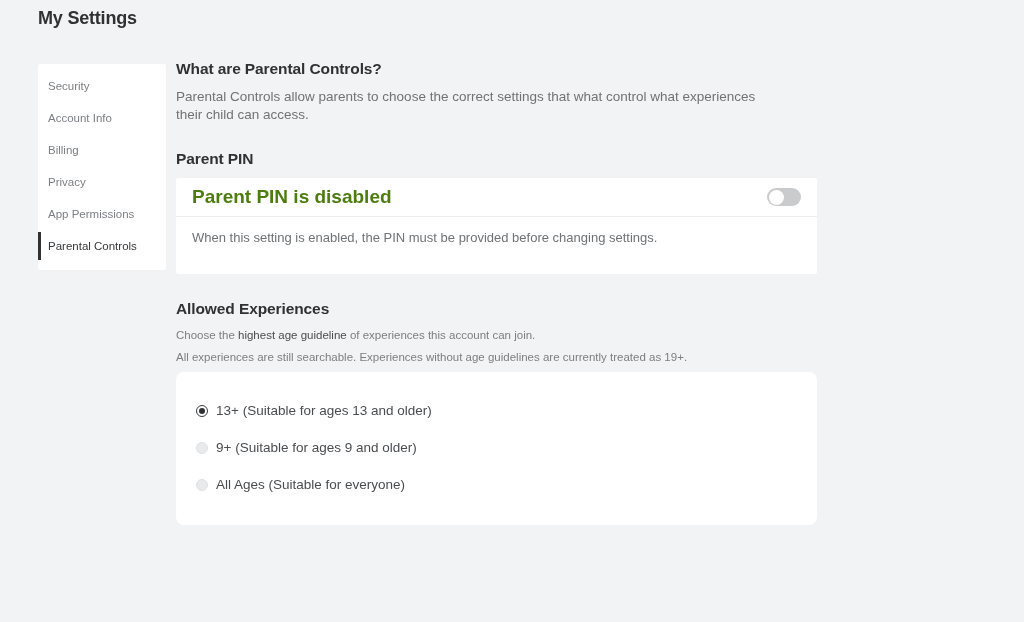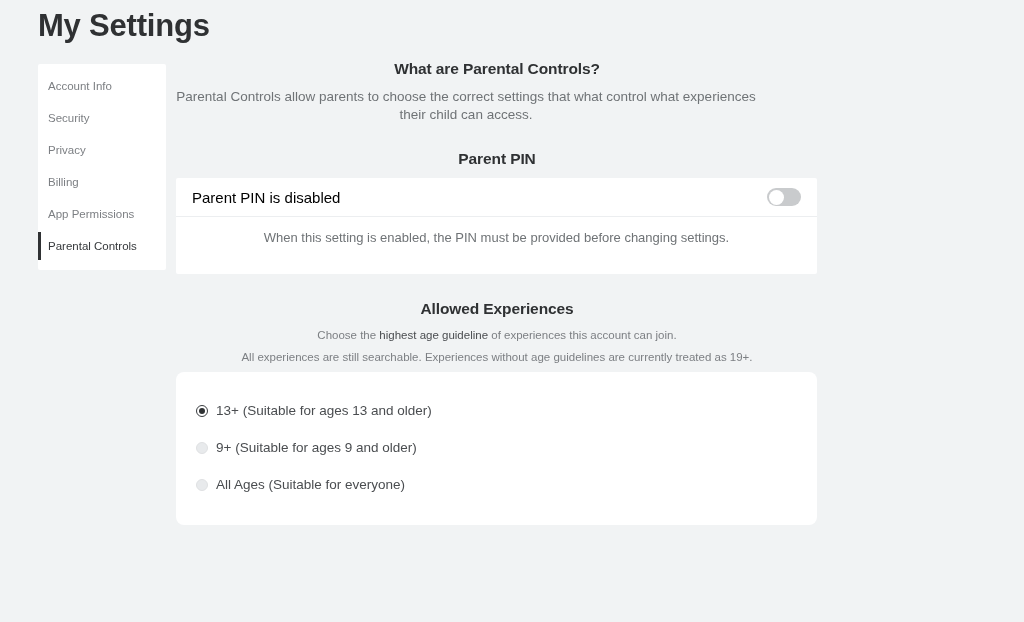--- a/index.html
+++ b/index.html
@@ -13,21 +13,21 @@
     font-family: "Liberation Sans", sans-serif;
     color: #4a4d50;
     overflow: hidden;
     position: relative;
   }
 
   .page-title {
     position: absolute;
     left: 38px;
     top: 8px;
-    font-size: 31px;
+    font-size: 18px;
     font-weight: bold;
     color: #2f3133;
     letter-spacing: -0.2px;
   }
 
   
   .sidebar {
     position: absolute;
     left: 38px;
     top: 64px;
@@ -60,21 +60,20 @@
     width: 3px;
     background: #2f3133;
   }
 
   
   .main {
     position: absolute;
     left: 176px;
     top: 60px;
     width: 642px;
-    text-align: center;
   }
 
   .h2 {
     font-size: 15.5px;
     font-weight: bold;
     color: #2f3133;
     margin: 0 0 10px 0;
     letter-spacing: -0.1px;
   }
   .intro-text {
@@ -98,22 +97,23 @@
   }
   .pin-row {
     height: 38px;
     display: flex;
     align-items: center;
     justify-content: space-between;
     padding: 0 16px 0 16px;
     border-bottom: 1px solid #eceef0;
   }
   .pin-label {
-    font-size: 15px;
-    color: #000000;
+    font-size: 19px;
+    color: #4d7c0f;
+    font-weight: bold;
   }
   .toggle {
     width: 34px;
     height: 18px;
     border-radius: 9px;
     background: #c9cbcd;
     position: relative;
     cursor: pointer;
     flex-shrink: 0;
   }
@@ -190,33 +190,33 @@
   }
 </style>
 </head>
 <body>
 
 <div class="page-title">My Settings</div>
 
 <div class="sidebar">
   <div class="sidebar-item">
     <span class="active-bar"></span>
+    <span>Security</span>
+  </div>
+  <div class="sidebar-item">
+    <span class="active-bar"></span>
     <span>Account Info</span>
   </div>
   <div class="sidebar-item">
     <span class="active-bar"></span>
-    <span>Security</span>
+    <span>Billing</span>
   </div>
   <div class="sidebar-item">
     <span class="active-bar"></span>
     <span>Privacy</span>
-  </div>
-  <div class="sidebar-item">
-    <span class="active-bar"></span>
-    <span>Billing</span>
   </div>
   <div class="sidebar-item">
     <span class="active-bar"></span>
     <span>App Permissions</span>
   </div>
   <div class="sidebar-item active">
     <span class="active-bar"></span>
     <span>Parental Controls</span>
   </div>
 </div>

